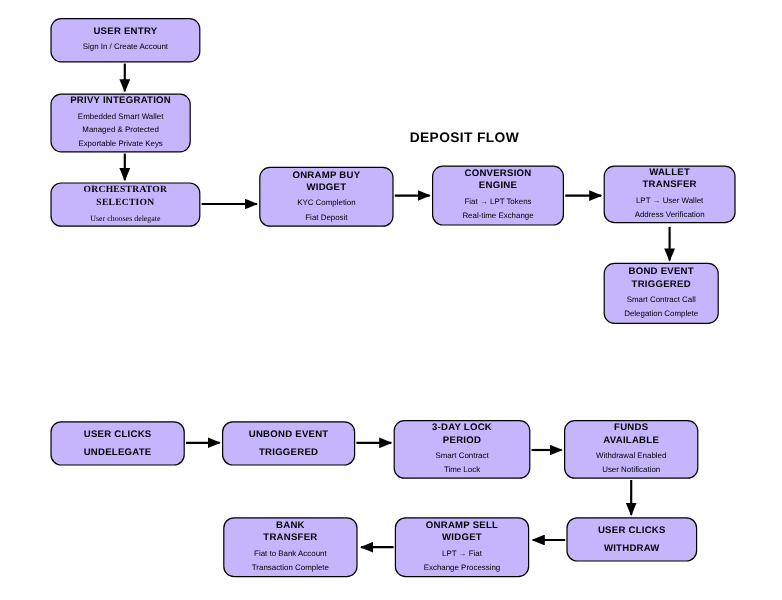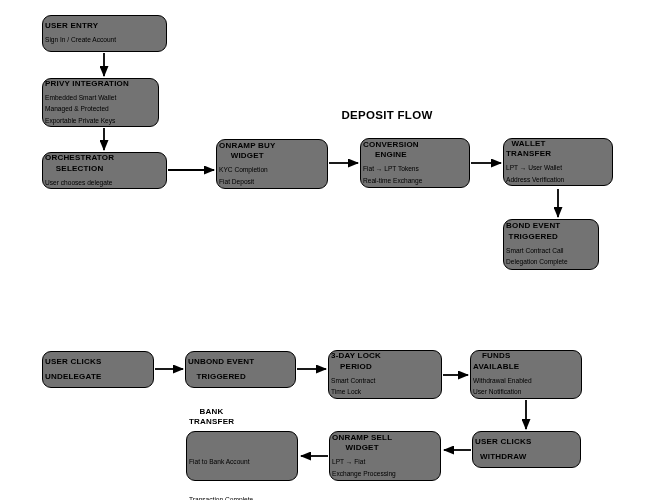--- a/index.html
+++ b/index.html
@@ -30,26 +30,26 @@
     font-weight: bold;
     color: #000000;
     letter-spacing: 0.3px;
     white-space: nowrap;
   }
   .section-label.deposit    { left: 387px; top: 109px; }
   .section-label.withdrawal { left: 382px; top: 315px; }
   .node {
     position: absolute;
     box-sizing: border-box;
-    background: #737373;
+    background: #c4b5fd;
     border: 1.6px solid #000000;
     border-radius: 9px;
     display: flex;
     flex-direction: column;
-    align-items: flex-start;
+    align-items: center;
     justify-content: center;
     padding: 3px 2px;
     text-align: center;
   }
   .node-title {
     font-size: 8px;
     font-weight: bold;
     color: #000000;
     line-height: 1.35;
     white-space: pre-line;
@@ -101,21 +101,21 @@
       <div class="node" style="left: 42px; top: 15px; width: 125px; height: 37px;">
         <div class="node-title">USER ENTRY</div>
         <div class="node-sub">Sign In / Create Account</div>
       </div>
       <div class="node" style="left: 42px; top: 78px; width: 117px; height: 49px;">
         <div class="node-title">PRIVY INTEGRATION</div>
         <div class="node-sub">Embedded Smart Wallet</div>
         <div class="node-sub">Managed &amp; Protected</div>
         <div class="node-sub">Exportable Private Keys</div>
       </div>
-      <div class="node" style="left: 42px; top: 152px; width: 125px; height: 37px;">
+      <div class="node" style="left: 42px; top: 152px; width: 125px; height: 37px; font-family: Liberation Serif, serif;">
         <div class="node-title">ORCHESTRATOR
 SELECTION</div>
         <div class="node-sub">User chooses delegate</div>
       </div>
       <div class="node" style="left: 216px; top: 139px; width: 112px; height: 50px;">
         <div class="node-title">ONRAMP BUY
 WIDGET</div>
         <div class="node-sub">KYC Completion</div>
         <div class="node-sub">Fiat Deposit</div>
       </div>
@@ -160,21 +160,21 @@
       <div class="node solo" style="left: 472px; top: 431px; width: 109px; height: 37px;">
         <div class="node-title">USER CLICKS
 WITHDRAW</div>
       </div>
       <div class="node" style="left: 329px; top: 431px; width: 112px; height: 50px;">
         <div class="node-title">ONRAMP SELL
 WIDGET</div>
         <div class="node-sub">LPT → Fiat</div>
         <div class="node-sub">Exchange Processing</div>
       </div>
-      <div class="node" style="left: 186px; top: 431px; width: 112px; height: 50px; gap: 26px;">
+      <div class="node" style="left: 186px; top: 431px; width: 112px; height: 50px;">
         <div class="node-title">BANK
 TRANSFER</div>
         <div class="node-sub">Fiat to Bank Account</div>
         <div class="node-sub">Transaction Complete</div>
       </div>
     </div>
 
 </div>
 
 </body></html>

